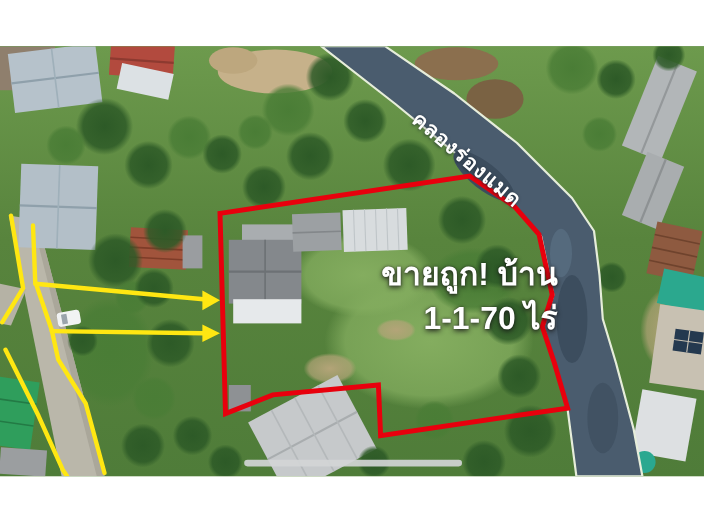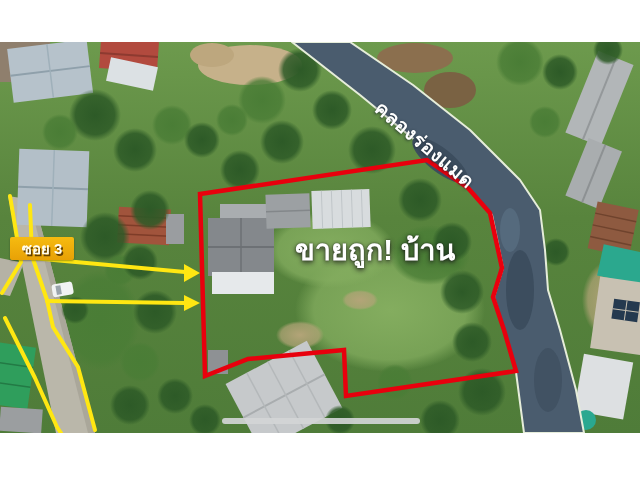--- a/index.html
+++ b/index.html
@@ -19,21 +19,21 @@
     box-shadow:0 1px 2px rgba(0,0,0,.35);
   }
   .canal-label{
     position:absolute;left:378px;top:48px;
     transform:rotate(40deg);transform-origin:0 50%;
     color:#ffffff;font-size:19px;font-weight:bold;white-space:nowrap;
     text-shadow:0 1px 3px rgba(20,30,40,.75);
     letter-spacing:1px;
   }
   .ad-text{
-    position:absolute;left:295px;top:188px;width:212px;text-align:left;
+    position:absolute;left:295px;top:188px;width:212px;text-align:right;
     color:#ffffff;font-size:29px;font-weight:bold;line-height:40px;
     text-shadow:0 2px 5px rgba(25,25,25,.9), 0 0 2px rgba(0,0,0,.6);
     white-space:nowrap;
   }
   .gray-bar{
     position:absolute;left:222px;top:376px;width:198px;height:6px;
     background:#d3d5d6;border-radius:3px;opacity:.92;
   }
 </style>
 </head>
@@ -252,20 +252,20 @@
         <path d="M47,300 L53,327 L78,367 L95,430" stroke="#ffe712"></path>
         <path d="M32,258 L185,272" stroke="#ffe712"></path>
         <path d="M47,301 L185,303" stroke="#ffe712"></path>
       </g>
       <polygon points="184,264 200,273 184,282" fill="#ffe712"></polygon>
       <polygon points="184,295 200,303 184,311" fill="#ffe712"></polygon>
 
       <polygon points="200,194 427,160 468,188 490,213 502,268 493,297 504,330 516,371 346,396 344,350 248,359 205,376" fill="none" stroke="#e8000d" stroke-width="4.5" stroke-linejoin="miter"></polygon>
     </svg>
 
-    <div class="soi-label">ซอย 3</div>
     <div class="canal-label">คลองร่องแมด</div>
     <div class="ad-text">
       <div>ขายถูก! บ้าน</div>
+      <div>1-1-70 ไร่</div>
     </div>
     <div class="gray-bar"></div>
   </div>
 </div>
 
 </body></html>

